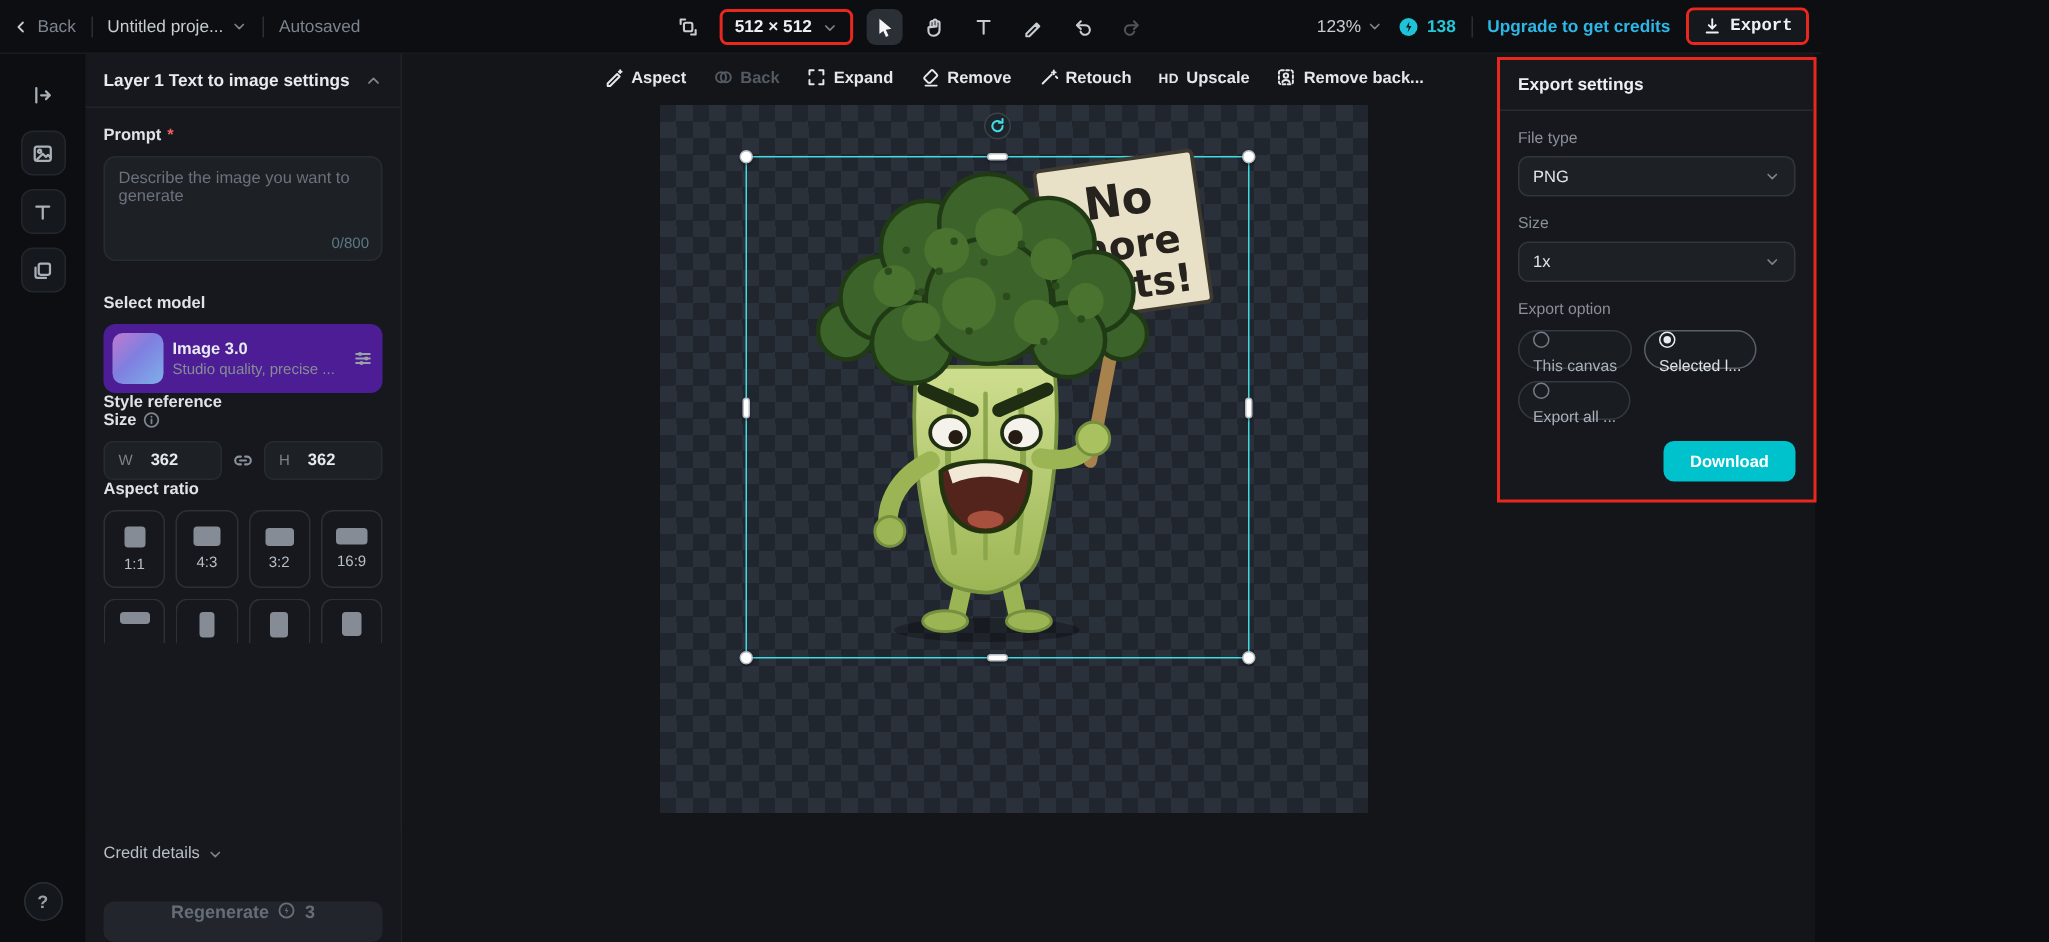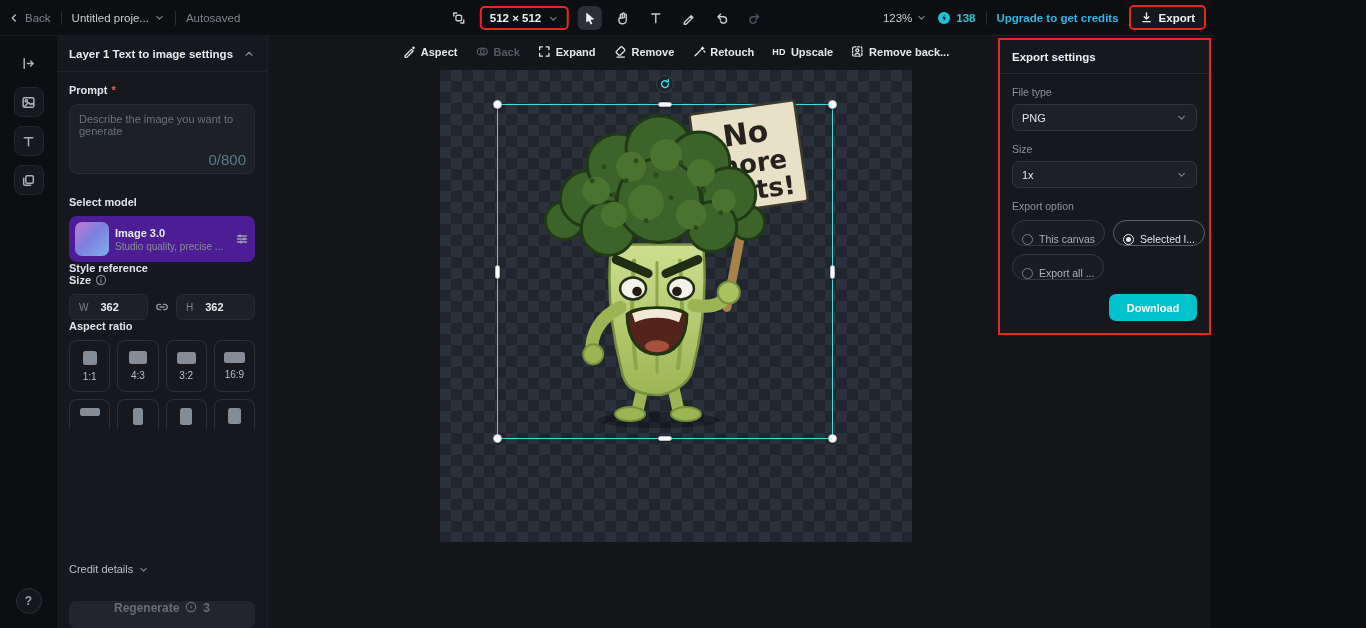--- a/index.html
+++ b/index.html
@@ -17,40 +17,40 @@
   .vdiv { width:1px; height:14px; background:#2a2f36; }
   .muted { color:#7d848d; }
   .redbox { border:2px solid #e8281e; border-radius:5px; }
   .size-box { display:flex; align-items:center; gap:7px; padding:4px 8px; font-size:11.5px; font-weight:700; color:#eceff3; }
   .toolbtn { width:24px; height:24px; display:flex; align-items:center; justify-content:center; color:#c8cdd4; border-radius:6px; }
   .toolbtn.sel { background:#2b3037; color:#f3f5f7; }
   .toolbtn.dis { color:#4d535b; }
   .zoom-ctl { display:flex; align-items:center; gap:4px; color:#c8cdd4; font-size:11.5px; }
   .credits { display:flex; align-items:center; gap:5px; color:#26c6d8; font-size:11.5px; font-weight:700; }
   .upgrade { color:#2cb7e6; font-size:11.5px; font-weight:700; white-space:nowrap; }
-  .export-btn { display:flex; align-items:center; gap:6px; padding:4px 9px; font-size:11.5px; font-weight:700; color:#eef1f4; background:#15181d; border-radius:4px; }
+  .export-btn { display:flex; align-items:center; gap:6px; padding:4px 9px; font-size:11.5px; font-weight:700; color:#eef1f4; background:#15181d; border-radius:4px;font-family:Liberation Mono, monospace; }
 
   
   .rail { position:absolute; top:36px; left:0; width:57px; bottom:0; display:flex; flex-direction:column; align-items:center; padding:12px 0 14px; gap:9px; background:#0c0e11; z-index:20; }
   .rail-btn { width:30px; height:30px; border-radius:8px; display:flex; align-items:center; justify-content:center; color:#aab0b8; }
   .rail-btn.boxed { background:#15181d; border:1px solid #23272d; }
   .help-btn { margin-top:auto; width:26px; height:26px; border-radius:50%; border:1px solid #2b3038; color:#9aa0a8; font-size:12px; font-weight:700; display:flex; align-items:center; justify-content:center; background:#14171b; }
 
   
   .left-panel { position:absolute; top:36px; left:57px; width:211px; bottom:0; background:#16181d; border-right:1px solid #1e2228; z-index:20; }
   .panel-header { height:36px; display:flex; align-items:center; justify-content:space-between; padding:0 12px; border-bottom:1px solid #20242a; }
   .panel-header .t { font-size:11.5px; font-weight:700; color:#e7eaee; }
   .panel-scroll { position:absolute; top:36px; left:0; right:0; bottom:78px; overflow:hidden; padding:12px; }
   .sec-label { font-size:11px; font-weight:700; color:#dfe3e8; display:flex; align-items:center; gap:4px; }
   .req { color:#ef6363; }
   .mt20 { } .mt22 { margin-top:22px; }
   .prompt-box { position:relative; margin-top:8px; height:70px; background:#1d2025; border:1px solid #272c32; border-radius:8px; padding:8px 9px 16px; }
   .prompt-box textarea { width:100%; height:100%; background:transparent; border:none; resize:none; outline:none; font:11px "Liberation Sans",sans-serif; color:#dfe3e8; }
   .prompt-box textarea::placeholder { color:#6b727b; }
-  .counter { position:absolute; right:8px; bottom:5px; font-size:15px; color:#5d7a85; }
+  .counter { position:absolute; right:8px; bottom:5px; font-size:10px; color:#5d7a85; }
   .model-card { margin-top:8px; display:flex; align-items:center; gap:6px; background:#4c1d95; border-radius:8px; padding:6px; }
   .model-thumb { width:34px; height:34px; border-radius:7px; flex:0 0 auto;
     background:linear-gradient(135deg,#c07ad0 0%,#7f7fe0 45%,#7fb0e8 100%); }
   .model-meta { min-width:0; }
   .model-name { font-size:11px; font-weight:700; color:#e7eaee; }
   .model-desc { font-size:10px; color:#868d96; margin-top:2px; white-space:nowrap; overflow:hidden; }
   .model-cfg { margin-left:auto; color:#9aa1a9; flex:0 0 auto; }
   .ref-btn { margin-top:8px; height:34px; border:1px solid #2b3037; border-radius:8px; display:flex; align-items:center; justify-content:center; gap:7px; font-size:11px; color:#b9bfc7; background:transparent; }
   .size-row { display:flex; align-items:center; gap:7px; margin-top:8px; }
   .size-field { flex:1; height:26px; background:#1d2025; border:1px solid #272c32; border-radius:6px; display:flex; align-items:center; padding:0 9px; gap:12px; }
@@ -85,21 +85,21 @@
   .h.hm { width:14px; height:5px; border-radius:3px; }
   .rotate-handle { position:absolute; left:50%; top:-30px; transform:translateX(-50%); width:18px; height:18px; border-radius:50%; background:#1f242b; border:1px solid #39414b; display:flex; align-items:center; justify-content:center; color:#3fdbe3; }
   .gen-image { position:absolute; left:-2px; top:-2px; width:336px; height:335px; overflow:visible; }
 
   
   .export-panel { position:absolute; top:38px; right:3px; width:213px; background:#16181d; border:2px solid #e8281e; z-index:70; padding:7px 12px 12px; }
   .ep-title { font-size:11.5px; font-weight:700; color:#eceff2; margin:0 -12px; padding:4px 12px 10px; border-bottom:1px solid #262b31; }
   .ep-label { margin-top:12px; font-size:10.5px; color:#8a9099; }
   .ep-select { margin-top:6px; height:27px; background:#1d2126; border:1px solid #31363d; border-radius:7px; display:flex; align-items:center; justify-content:space-between; padding:0 9px; font-size:11px; color:#e2e6ea; }
   .ep-pills { display:flex; gap:8px; margin-top:8px; }
-  .pill { height:26px; display:flex; align-items:flex-end; gap:6px; padding:0 9px; border:1px solid #343a42; border-radius:13px; font-size:10.5px; color:#aab1b9; background:#191c21; white-space:nowrap; }
+  .pill { height:26px; display:flex; align-items:flex-start; gap:6px; padding:0 9px; border:1px solid #343a42; border-radius:13px; font-size:10.5px; color:#aab1b9; background:#191c21; white-space:nowrap;flex-direction:column; }
   .pill.sel { border-color:#59606a; color:#dfe3e8; }
   .radio { width:11px; height:11px; border:1.5px solid #767d86; border-radius:50%; position:relative; flex:0 0 auto; }
   .pill.sel .radio { border-color:#e8ebef; }
   .pill.sel .radio::after { content:""; position:absolute; inset:2px; background:#e8ebef; border-radius:50%; }
   .dl-btn { margin-top:14px; margin-left:auto; width:88px; height:27px; background:#00c2cc; color:#fff; font-size:11px; font-weight:700; border-radius:7px; display:flex; align-items:center; justify-content:center; }
 </style>
 </head>
 <body>
 
 <div class="app">

